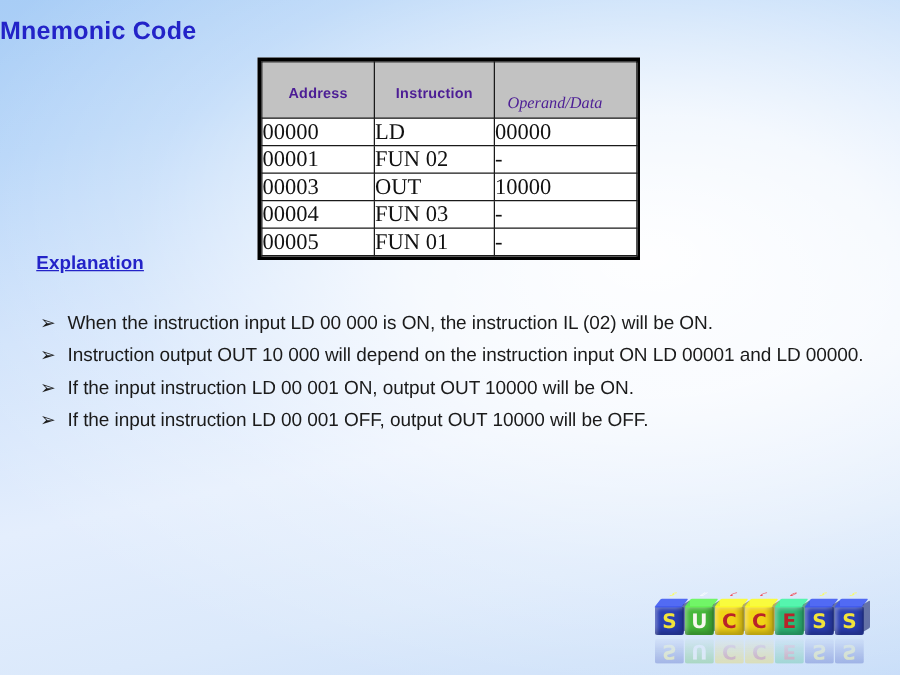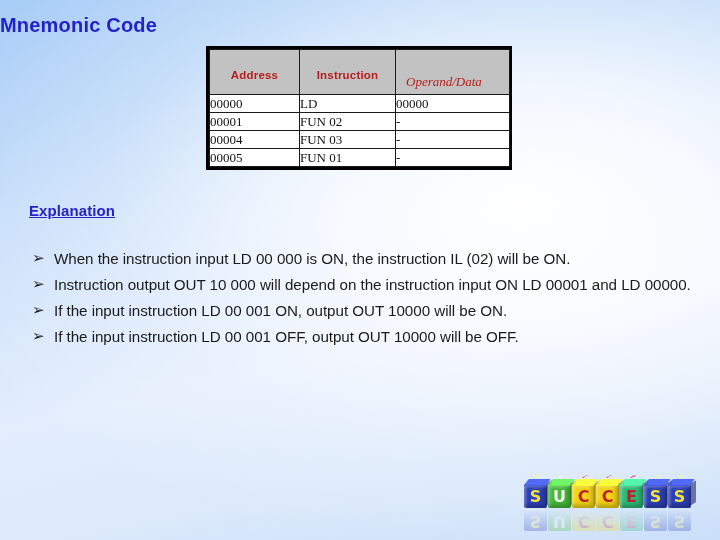--- a/index.html
+++ b/index.html
@@ -55,21 +55,21 @@
   table.mnemonic th,
   table.mnemonic td {
     border: 1px solid #1a1a1a;
     padding: 0;
     text-align: left;
     vertical-align: middle;
   }
   table.mnemonic thead th {
     background: #c2c2c2;
     height: 44px;
-    color: #b91c1c;
+    color: #4c1d95;
   }
   .th-addr, .th-instr {
     font-family: "Liberation Sans", sans-serif;
     font-size: 11.5px;
     font-weight: bold;
     text-align: center;
     vertical-align: top;
     padding-top: 6px;
     display: block;
     letter-spacing: 0.2px;
@@ -80,21 +80,21 @@
     font-weight: normal;
     font-style: italic;
     display: block;
     padding-left: 10px;
     padding-top: 20px;
     white-space: nowrap;
   }
   table.mnemonic tbody td {
     height: 17px;
     font-family: "Liberation Serif", serif;
-    font-size: 13px;
+    font-size: 18px;
     color: #111;
     background: #ffffff;
   }
   .cell-addr {
     padding-left: 22px;
   }
   .cell-instr {
     padding-left: 7px;
     margin-left: 44px;
   }
@@ -267,20 +267,25 @@
             <td class="cell-addr">00000</td>
             <td class="cell-instr">LD</td>
             <td class="cell-data">00000</td>
           </tr>
           <tr>
             <td class="cell-addr">00001</td>
             <td class="cell-instr">FUN 02</td>
             <td class="cell-data">-</td>
           </tr>
           <tr>
+            <td class="cell-addr">00003</td>
+            <td class="cell-instr">OUT</td>
+            <td class="cell-data">10000</td>
+          </tr>
+          <tr>
             <td class="cell-addr">00004</td>
             <td class="cell-instr">FUN 03</td>
             <td class="cell-data">-</td>
           </tr>
           <tr>
             <td class="cell-addr">00005</td>
             <td class="cell-instr">FUN 01</td>
             <td class="cell-data">-</td>
           </tr>
         </tbody>

